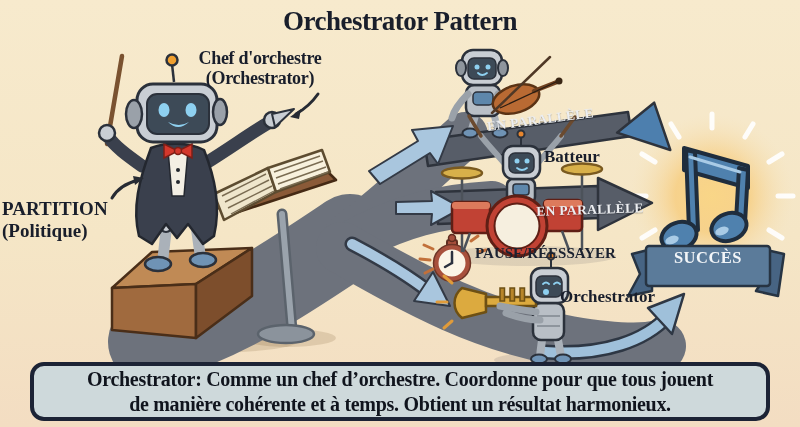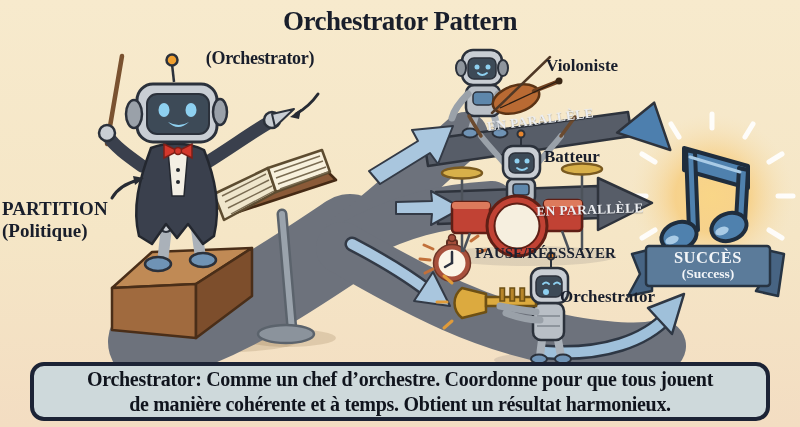--- a/index.html
+++ b/index.html
@@ -285,39 +285,38 @@
       <path d="M318,94 C311,104 303,110 296,114"></path>
       <polygon points="290,117 301,109 299,119" fill="#272b33" stroke="none"></polygon>
       <path d="M112,198 C117,189 127,183 138,180"></path>
       <polygon points="144,178 133,176 135,185" fill="#272b33" stroke="none"></polygon>
     </g>
   </svg>
 
   <div id="title" class="lbl">Orchestrator Pattern</div>
 
   <div id="chef-label" class="lbl">
+    <div>Chef d'orchestre</div>
     <div>(Orchestrator)</div>
   </div>
 
   <div id="partition-label" class="lbl">
     <div>PARTITION</div>
     <div>(Politique)</div>
   </div>
 
-  <div id="violinist-label" class="lbl">Violoniste</div>
   <div id="drummer-label" class="lbl">Batteur</div>
   <div id="trumpeter-label" class="lbl">Orchestrator</div>
 
   <div id="parallel-top" class="band-label">EN PARALLÈLE</div>
   <div id="parallel-mid" class="band-label">EN PARALLÈLE</div>
   <div id="pause-label" class="lbl">PAUSE/RÉESSAYER</div>
 
   <div id="success-text" class="lbl">
     <div class="l1">SUCCÈS</div>
-    <div class="l2">(Success)</div>
   </div>
 
   <div id="caption-box">
     <div class="cap">Orchestrator: Comme un chef d’orchestre. Coordonne pour que tous jouent</div>
     <div class="cap">de manière cohérente et à temps. Obtient un résultat harmonieux.</div>
   </div>
 
 </div>
 
 </body></html>

